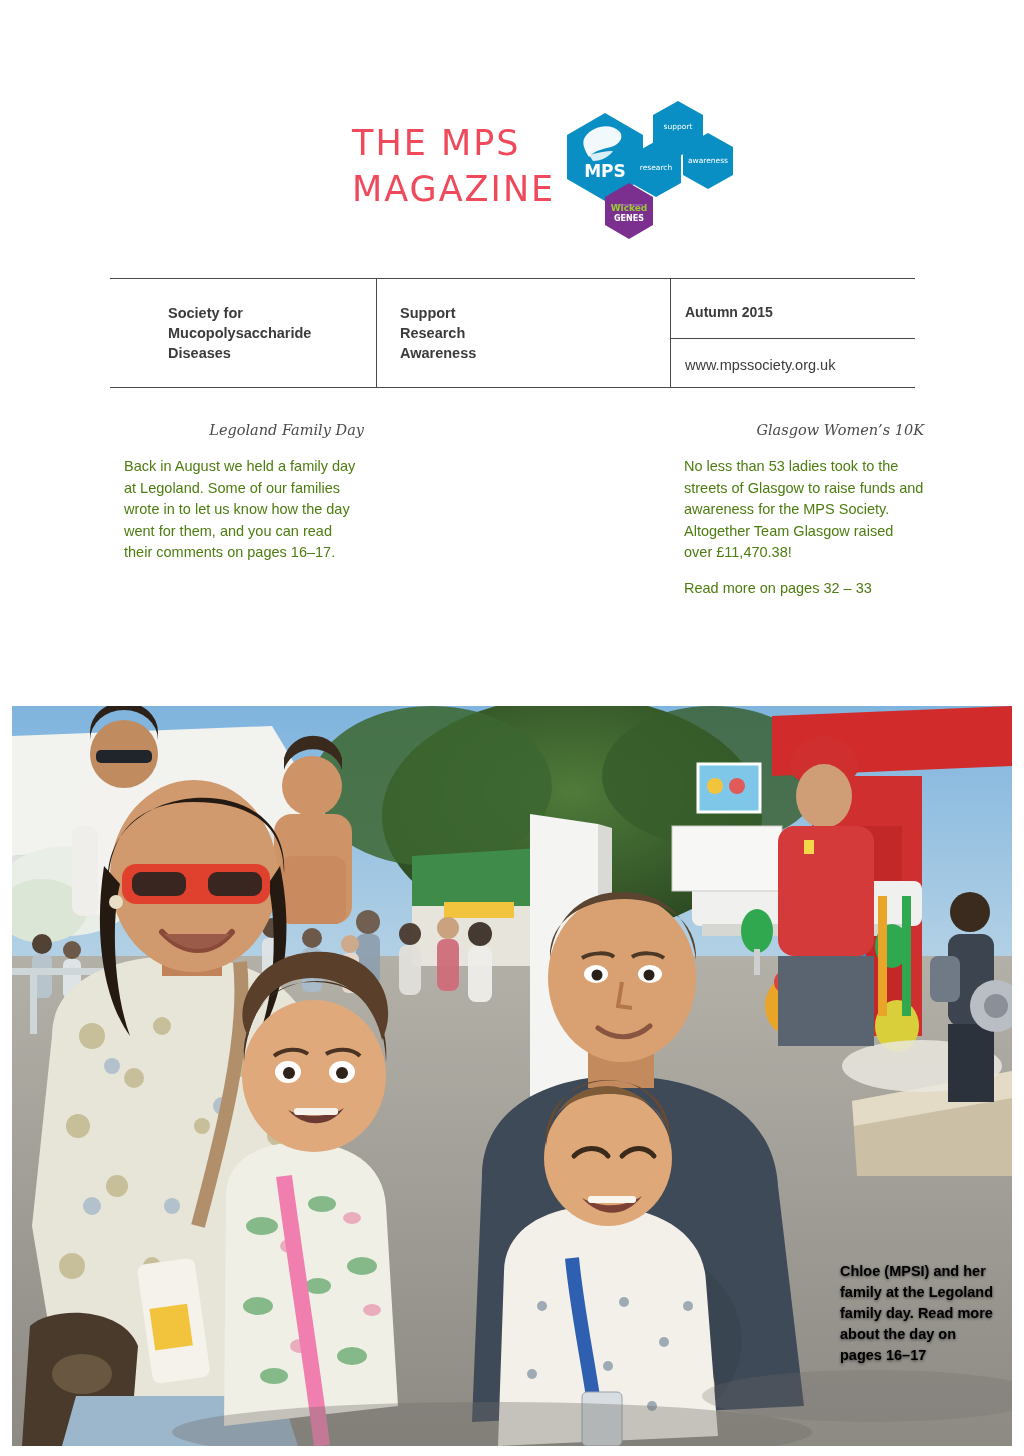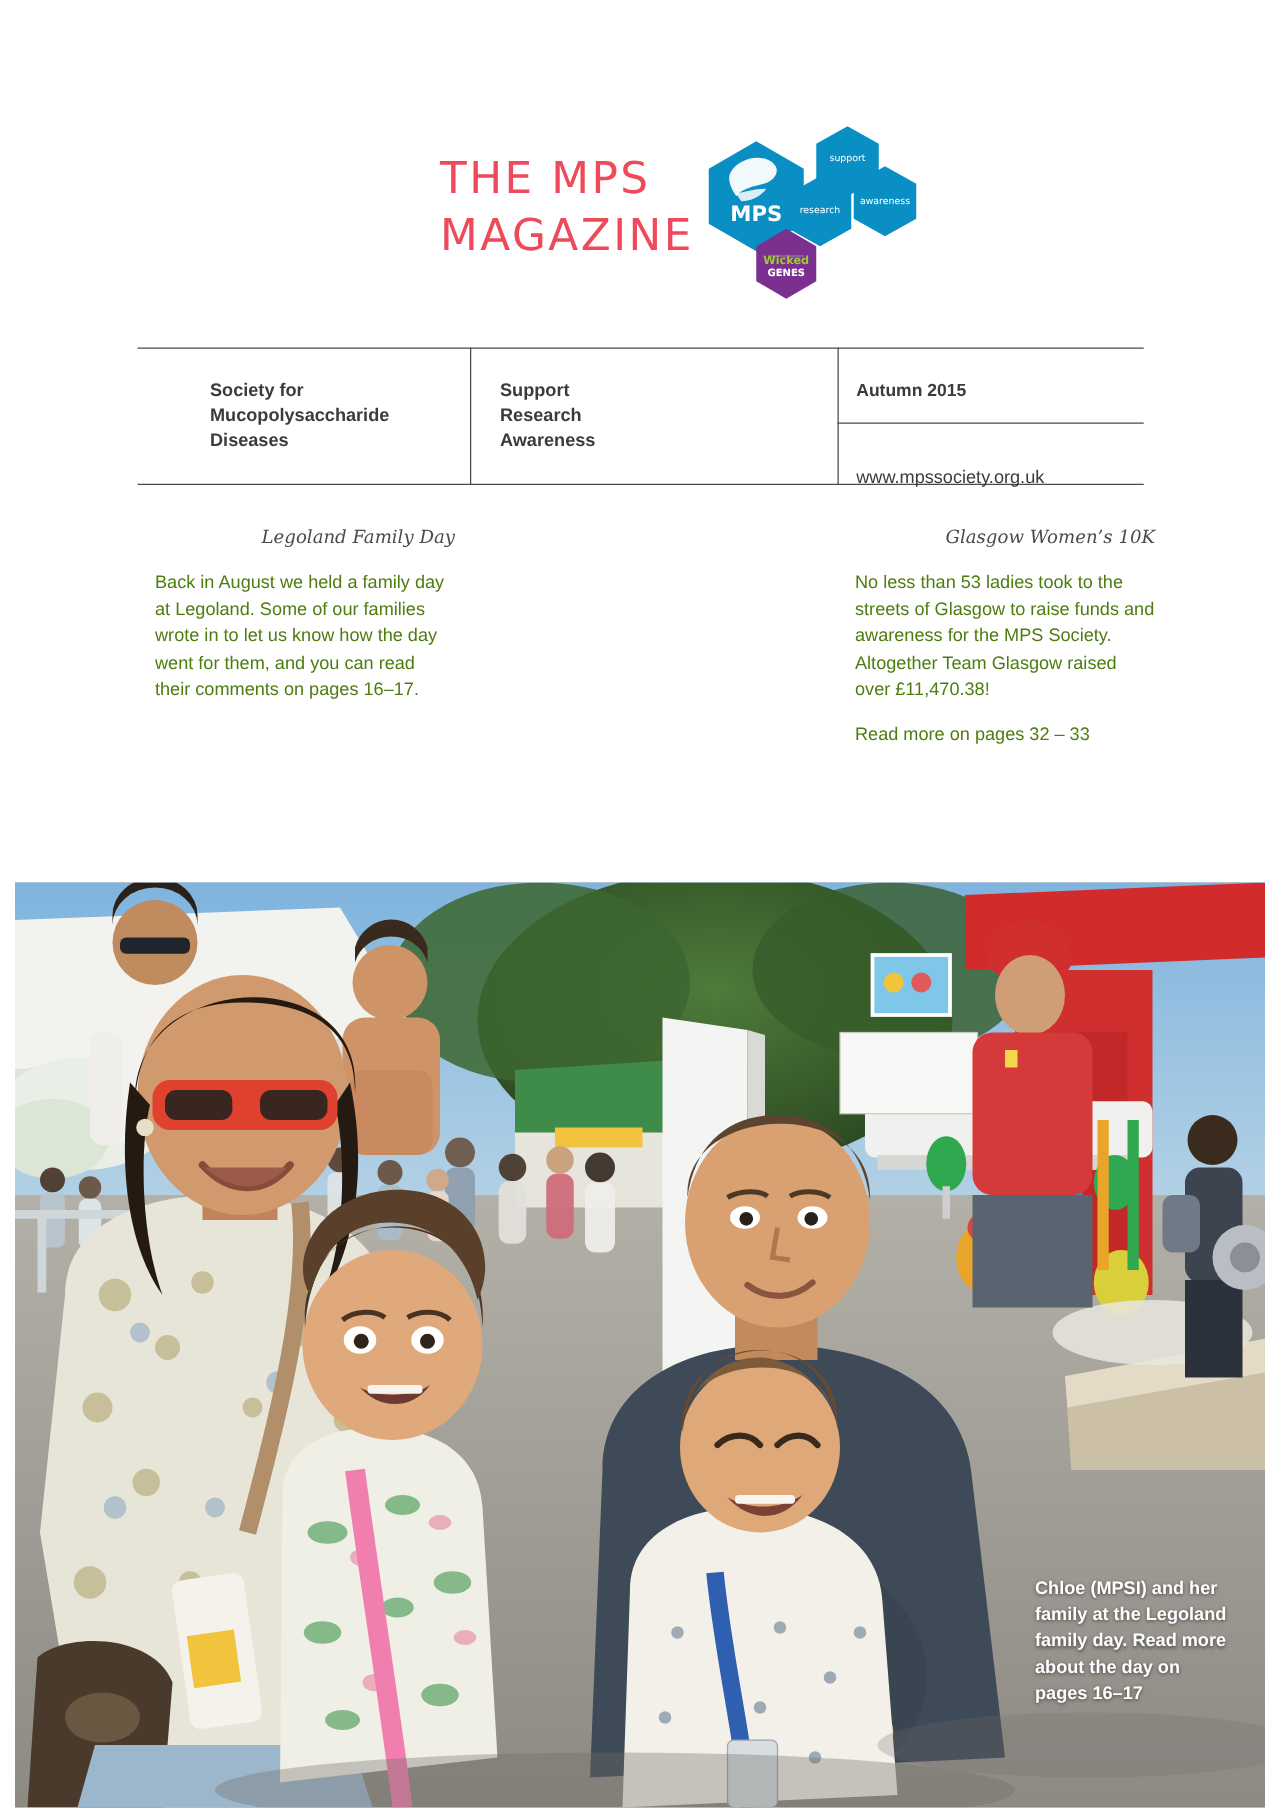--- a/index.html
+++ b/index.html
@@ -79,21 +79,21 @@
     background: #4a4a4a;
   }
   .band-cell {
     position: absolute;
     font-size: 14.5px;
     line-height: 20px;
   }
   .band-cell.c1 { left: 14px; top: 25px; font-weight: bold; color: #3b3b3b; margin-left: 44px; }
   .band-cell.c2 { left: 290px; top: 25px; font-weight: bold; color: #3b3b3b; }
   .band-cell.c3 { left: 575px; top: 24px; font-weight: bold; font-size: 14px; color: #3b3b3b; }
-  .band-cell.c4 { left: 575px; top: 77px; font-weight: normal; font-size: 14.5px; color: #3b3b3b; margin-top: 17px; }
+  .band-cell.c4 { left: 575px; top: 77px; font-weight: normal; font-size: 14.5px; color: #3b3b3b; }
 
   
   .teasers {
     position: absolute;
     left: 110px;
     top: 420px;
     width: 805px;
     height: 220px;
   }
   .col {
@@ -127,24 +127,24 @@
     left: 12px;
     top: 706px;
     width: 1000px;
     height: 740px;
     overflow: hidden;
     background: #6f8aa0;
   }
   .photo svg { display: block; }
   .caption {
     position: absolute;
-    right: 24px;
+    right: 12px;
     bottom: 80px;
     width: 160px;
-    color: #ffffff;
+    color: #000000;
     font-size: 14.5px;
     font-weight: bold;
     line-height: 21px;
     text-shadow: 0 1px 3px rgba(0,0,0,.55);
   }
 </style>
 </head>
 <body>
 
 <div class="masthead">

